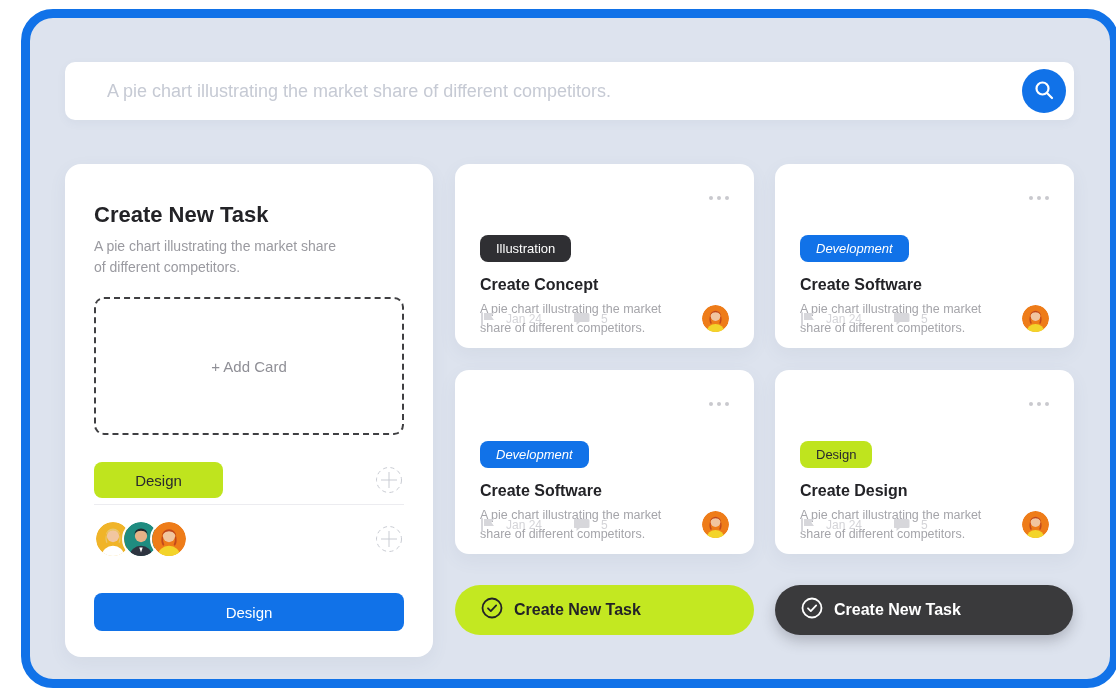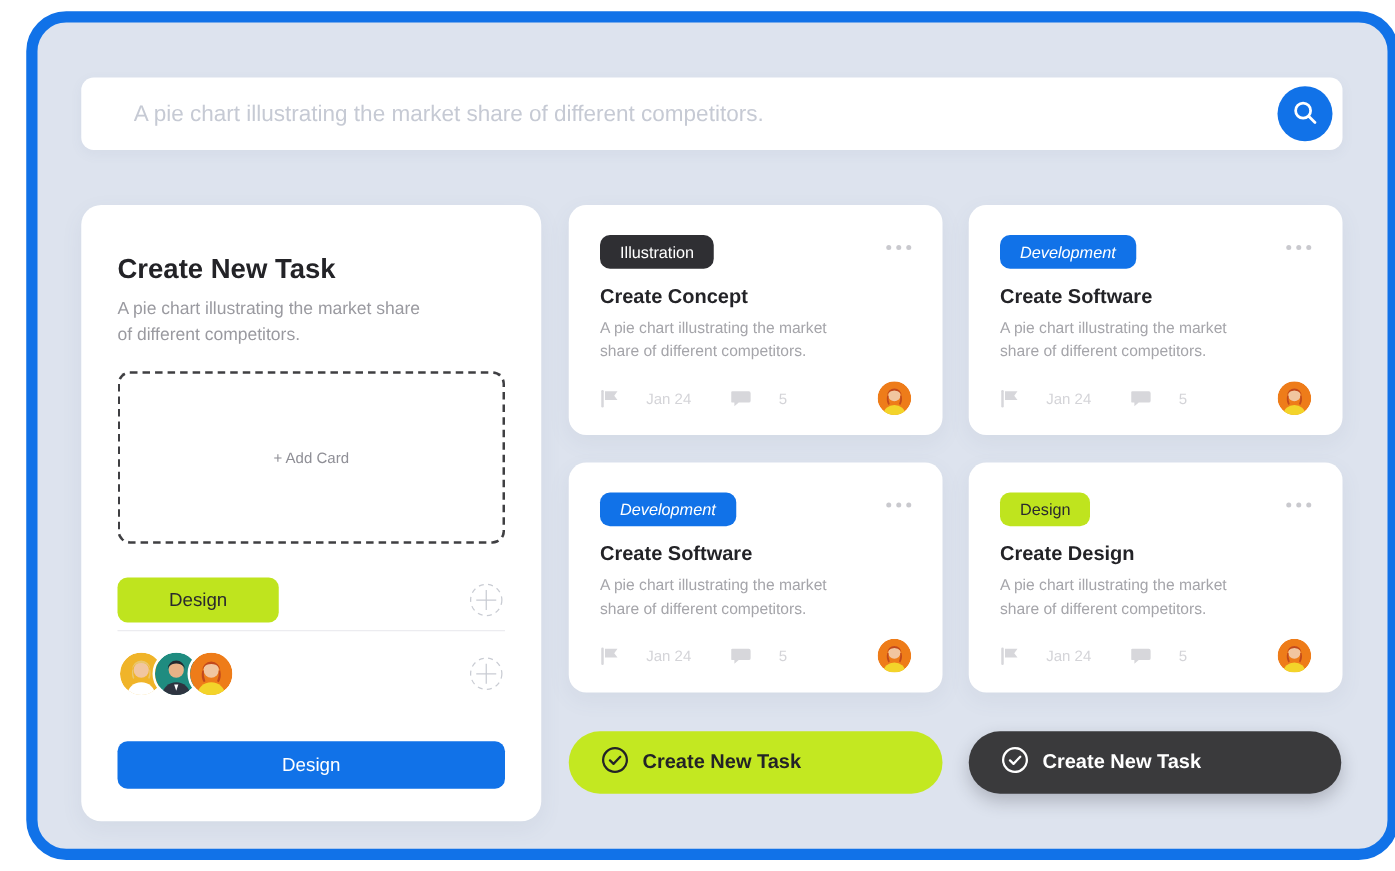--- a/index.html
+++ b/index.html
@@ -22,21 +22,21 @@
                 justify-content:center; cursor:pointer; flex:0 0 auto; }
 
   
   .panel { position:absolute; left:35px; top:146px; width:368px; height:493px;
            background:#ffffff; border-radius:16px; padding:30px 29px;
            box-shadow:0 6px 18px rgba(90,100,130,.07); }
   .panel-title { font-size:22px; font-weight:700; color:#232327; margin-top:8px; }
   .panel-desc  { font-size:14px; color:#9a9aa0; line-height:1.5; margin-top:8px; width:250px; }
   .add-card { margin-top:19px; height:138px; border:2px dashed #3f3f42; border-radius:10px;
               display:flex; align-items:center; justify-content:center;
-              color:#8f8f96; font-size:12px; cursor:pointer; background:#fff; }
+              color:#8f8f96; font-size:15px; cursor:pointer; background:#fff; }
   .row { display:flex; align-items:center; justify-content:space-between; }
   .tag-row { margin-top:27px; }
   .tag-chip { width:129px; height:36px; background:#bfe41e; border-radius:8px;
               display:flex; align-items:center; justify-content:center;
               font-size:15px; color:#2a2a2e; }
   .divider { margin-top:6px; border-top:1px solid #ececf0; }
   .avatar-row { margin-top:15px; }
   .avatars { display:flex; }
   .avatar { width:38px; height:38px; border-radius:50%; border:2px solid #fff; overflow:hidden; flex:0 0 auto; }
   .avatar + .avatar { margin-left:-10px; }
@@ -44,31 +44,31 @@
   .crosshair { width:30px; height:30px; cursor:pointer; }
   .panel-btn { margin-top:35px; width:100%; height:38px; background:#1172e8; border:none;
                border-radius:8px; color:#ffffff; font-size:15px; cursor:pointer;
                font-family:"Liberation Sans", sans-serif; }
 
   
   .card { position:absolute; width:299px; height:184px; background:#ffffff;
           border-radius:14px; padding:24px 25px; box-shadow:0 6px 18px rgba(90,100,130,.07); }
   .card-1 { left:425px; top:146px; } .card-2 { left:745px; top:146px; }
   .card-3 { left:425px; top:352px; } .card-4 { left:745px; top:352px; }
-  .badge { display:inline-block; padding:6px 16px; border-radius:8px; font-size:13px; }
+  .badge { display:inline-block; padding:6px 16px; border-radius:8px; font-size:13px;margin-top:47px; }
   .badge-dark { background:#2f2f33; color:#ffffff; }
   .badge-blue { background:#1172e8; color:#ffffff;font-style:italic; }
   .badge-lime { background:#bfe41e; color:#2a2a2e; }
   .dots { position:absolute; right:25px; top:32px; display:flex; gap:4px; cursor:pointer; }
   .dots i { width:4px; height:4px; border-radius:50%; background:#c9c9ce; }
   .card-title { font-size:16px; font-weight:700; color:#232327; margin-top:14px; }
   .card-desc  { font-size:12.5px; color:#a5a5aa; line-height:1.5; margin-top:6px; width:200px; }
   .card-footer { position:absolute; left:25px; right:25px; bottom:16px;
                  display:flex; align-items:center; }
-  .meta { display:flex; align-items:center; gap:22px; color:#d4d4d8; font-size:12px; }
+  .meta { display:flex; align-items:center; gap:11px; color:#d4d4d8; font-size:12px; }
   .meta + .meta { margin-left:32px; }
   .card-avatar { margin-left:auto; width:27px; height:27px; border-radius:50%; overflow:hidden; }
   .card-avatar svg { display:block; width:100%; height:100%; }
 
   
   .action-btn { position:absolute; top:567px; height:50px; border:none; border-radius:25px;
                 display:flex; align-items:center; gap:11px; padding:0 26px;
                 font-size:16px; font-weight:700; cursor:pointer;
                 font-family:"Liberation Sans", sans-serif; }
   .action-lime { left:425px; width:299px; background:#c3e821; color:#232327; }

